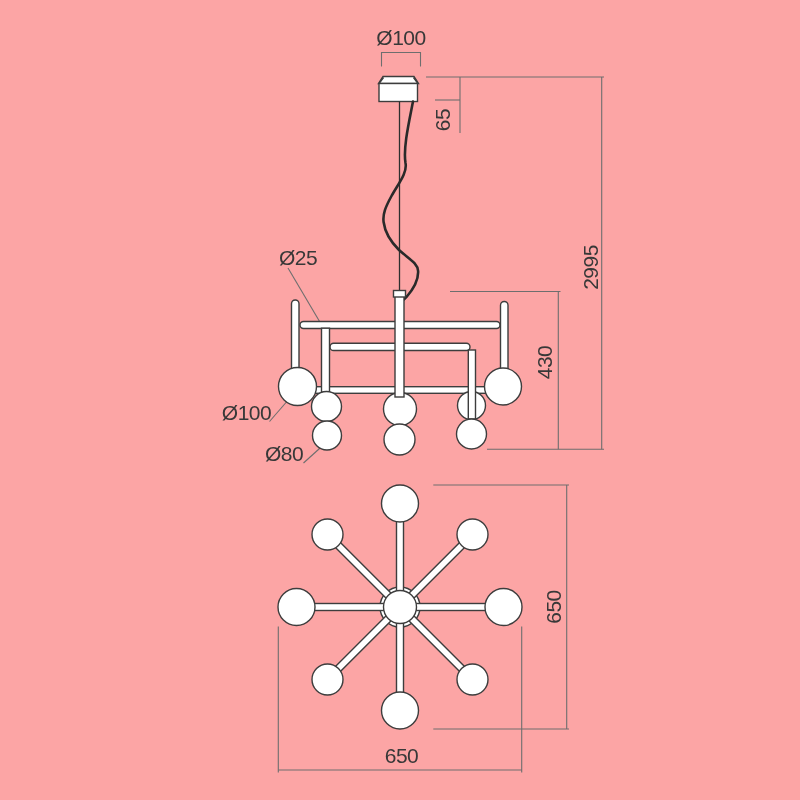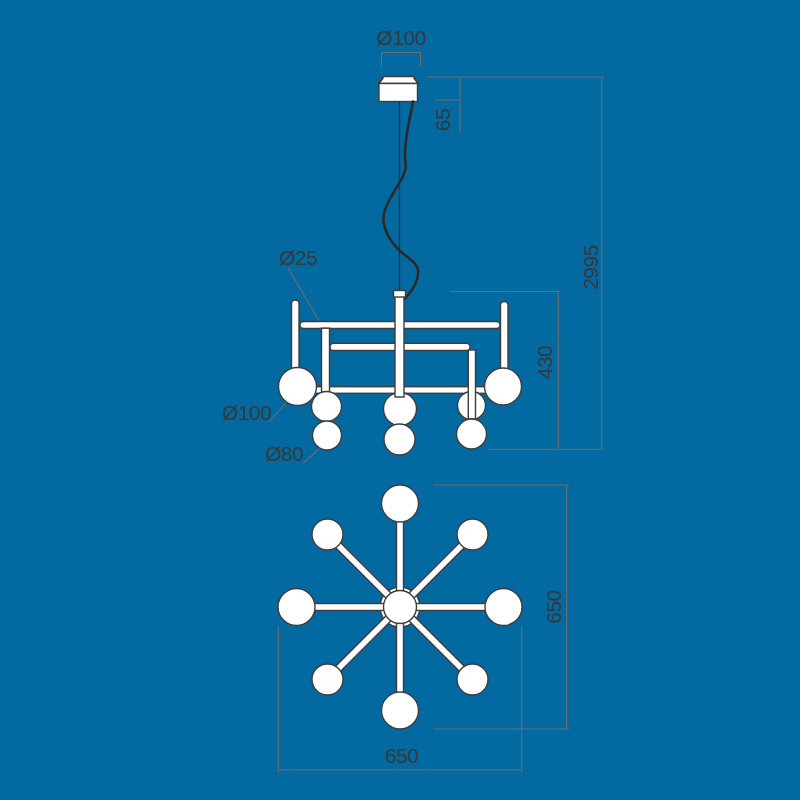--- a/index.html
+++ b/index.html
@@ -4,21 +4,21 @@
 <style>
   html, body {
     margin: 0;
     padding: 0;
     background: #ffffff;
   }
   .canvas {
     position: relative;
     width: 800px;
     height: 800px;
-    background: #0369a1;
+    background: #fca5a5;
     overflow: hidden;
   }
   svg { display: block; }
   .geo {
     fill: none;
     stroke: #3d3d3d;
     stroke-width: 1.4;
   }
   .geo-fill {
     fill: #ffffff;

